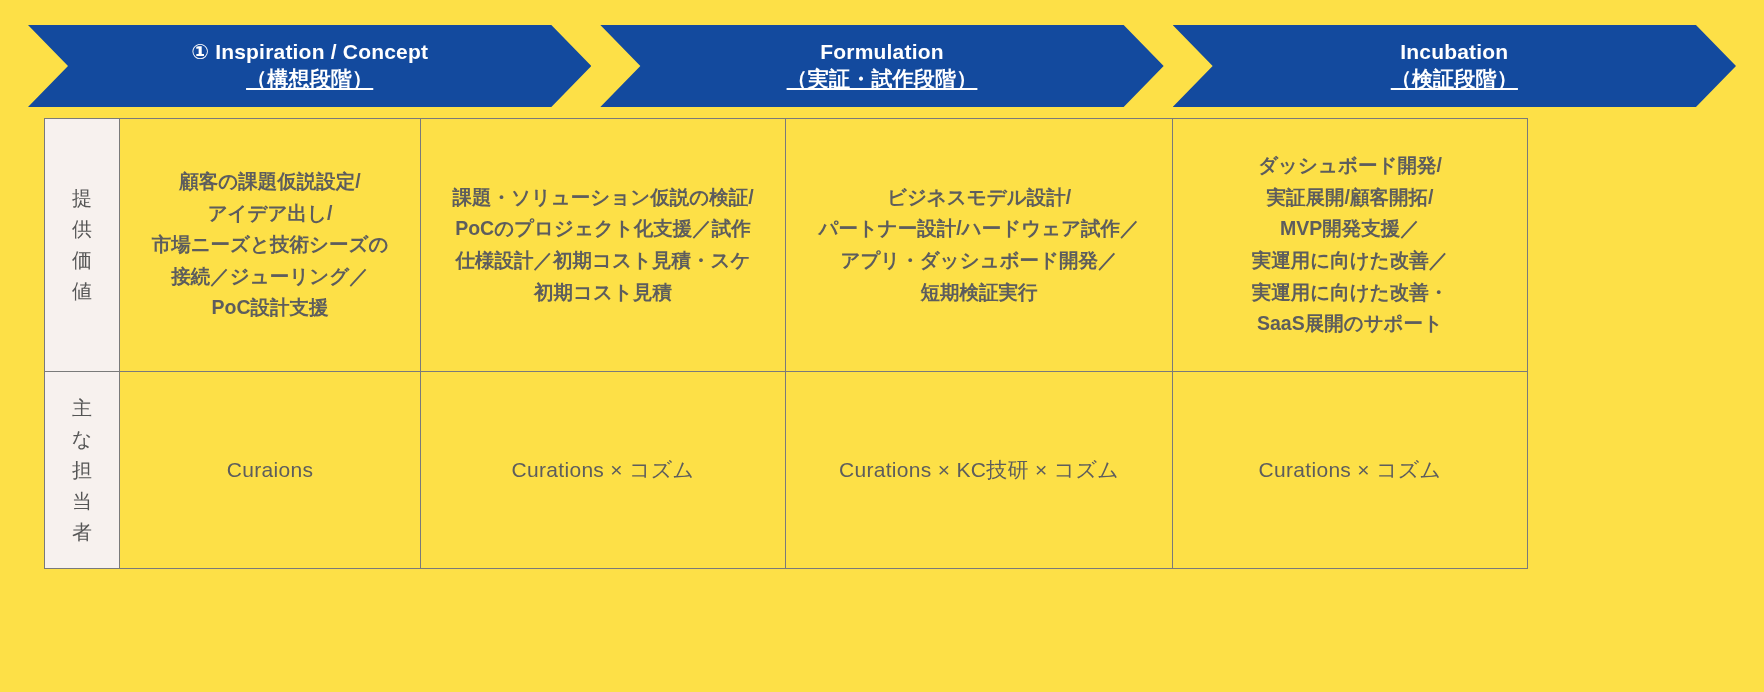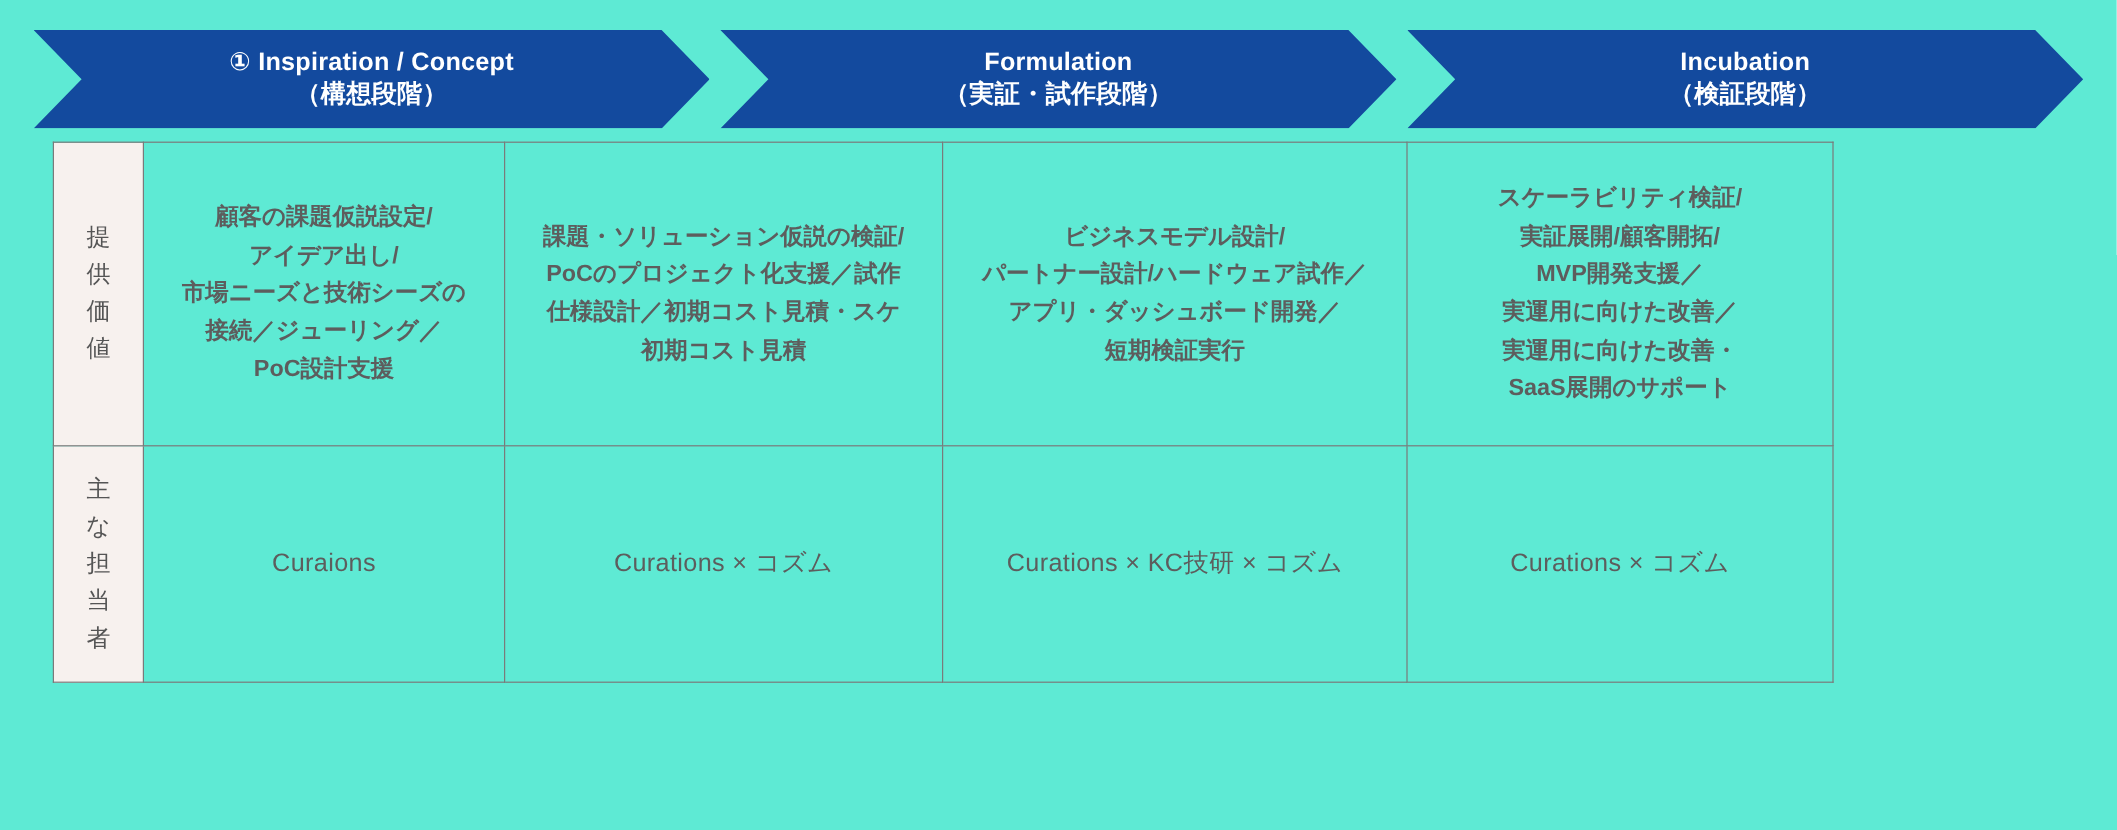--- a/index.html
+++ b/index.html
@@ -11,21 +11,21 @@
     width: 1764px;
     height: 692px;
     font-family: "Liberation Sans", "DejaVu Sans", sans-serif;
     overflow: hidden;
   }
 
   .canvas {
     position: relative;
     width: 1764px;
     height: 692px;
-    background: #5eead4;
+    background: #fde047;
   }
 
   
   .chevron-band {
     position: absolute;
     left: 28px;
     top: 25px;
     width: 1708px;
     height: 82px;
     display: flex;
@@ -51,21 +51,21 @@
     clip-path: polygon(0 0, calc(100% - 40px) 0, 100% 50%, calc(100% - 40px) 100%, 0 100%, 40px 50%);
   }
   .chevron:first-child {
     -webkit-clip-path: polygon(0 0, calc(100% - 40px) 0, 100% 50%, calc(100% - 40px) 100%, 0 100%, 40px 50%);
     clip-path: polygon(0 0, calc(100% - 40px) 0, 100% 50%, calc(100% - 40px) 100%, 0 100%, 40px 50%);
   }
   .chevron:last-child {
     margin-right: 0;
   }
   .chev-line1 { display: block; white-space: nowrap; }
-  .chev-line2 { display: block; white-space: nowrap; }
+  .chev-line2 { display: block; white-space: nowrap; text-decoration: underline; }
 
   
   .matrix {
     position: absolute;
     left: 44px;
     top: 118px;
     width: 1478px;
     border-collapse: collapse;
     table-layout: fixed;
   }
@@ -171,21 +171,21 @@
         </td>
 
         <td class="cell c3">
           <span class="ln">ビジネスモデル設計/</span>
           <span class="ln">パートナー設計/ハードウェア試作／</span>
           <span class="ln">アプリ・ダッシュボード開発／</span>
           <span class="ln">短期検証実行</span>
         </td>
 
         <td class="cell c4">
-          <span class="ln">スケーラビリティ検証/</span>
+          <span class="ln">ダッシュボード開発/</span>
           <span class="ln">実証展開/顧客開拓/</span>
           <span class="ln">MVP開発支援／</span>
           <span class="ln">実運用に向けた改善／</span>
           <span class="ln">実運用に向けた改善・</span>
           <span class="ln">SaaS展開のサポート</span>
         </td>
       </tr>
 
       <tr class="row-owner">
         <td class="rowlabel">

